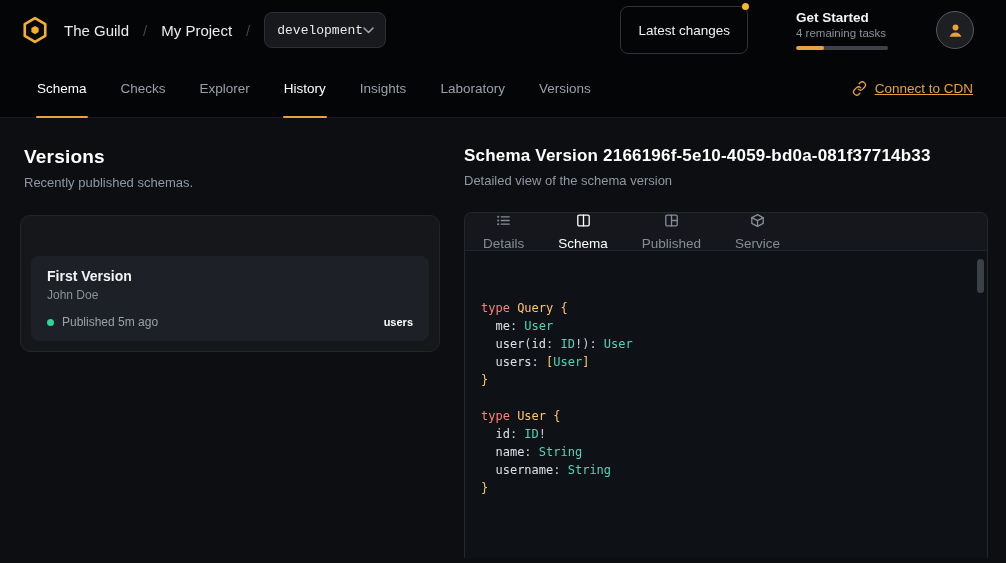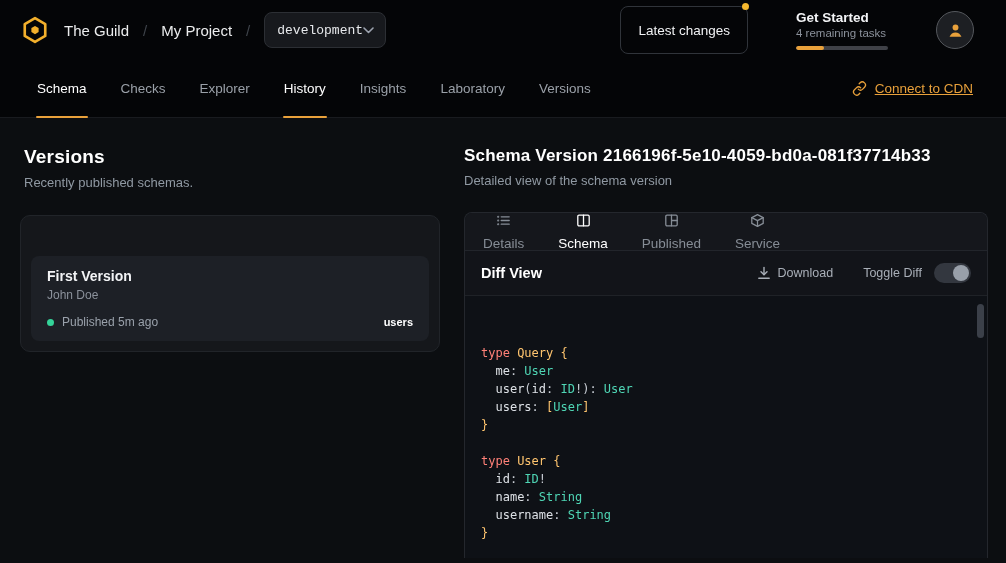--- a/index.html
+++ b/index.html
@@ -329,41 +329,20 @@
               <span>
                 <svg width="15" height="15" viewBox="0 0 15 15" fill="none" stroke="currentColor" stroke-width="1.3" stroke-linecap="round" stroke-linejoin="round">
                   <polygon points="7.5,1.6 13.2,4.6 13.2,10.4 7.5,13.4 1.8,10.4 1.8,4.6"></polygon>
                   <path d="M1.8 4.6L7.5 7.6l5.7-3M7.5 7.6v5.8"></path>
                 </svg>
               </span>
               <span>Service</span>
             </button>
           </div>
 
-        <div class="diff-row">
-          <span class="diff-title">Diff View</span>
-          <div class="diff-actions">
-            <button class="download-btn">
-              <span>
-                <svg width="14" height="14" viewBox="0 0 14 14" fill="none" stroke="#a9afb8" stroke-width="1.4" stroke-linecap="round" stroke-linejoin="round">
-                  <path d="M7 1.5v7"></path>
-                    <path d="M4 5.8L7 8.8l3-3"></path>
-                    <path d="M1.8 12.3h10.4"></path>
-                </svg>
-              </span>
-              <span>Download</span>
-            </button>
-            <div class="toggle-group">
-              <span class="toggle-label">Toggle Diff</span>
-              <button class="switch on" id="diff-switch">
-                <span class="knob"></span>
-              </button>
-            </div>
-          </div>
-        </div>
 
         <div class="code-area" id="code-area">
           <div id="code-lines"><div class="code-line"><span class="tok-kw">type</span><span class="tok-pl"> </span><span class="tok-ty">Query</span><span class="tok-pl"> </span><span class="tok-pu">{</span></div><div class="code-line"><span class="tok-pl">  </span><span class="tok-fi">me</span><span class="tok-pl">: </span><span class="tok-re">User</span></div><div class="code-line"><span class="tok-pl">  </span><span class="tok-fi">user</span><span class="tok-pl">(</span><span class="tok-fi">id</span><span class="tok-pl">: </span><span class="tok-re">ID</span><span class="tok-pl">!): </span><span class="tok-re">User</span></div><div class="code-line"><span class="tok-pl">  </span><span class="tok-fi">users</span><span class="tok-pl">: </span><span class="tok-pu">[</span><span class="tok-re">User</span><span class="tok-pu">]</span></div><div class="code-line"><span class="tok-pu">}</span></div><div class="code-line">&nbsp;</div><div class="code-line"><span class="tok-kw">type</span><span class="tok-pl"> </span><span class="tok-ty">User</span><span class="tok-pl"> </span><span class="tok-pu">{</span></div><div class="code-line"><span class="tok-pl">  </span><span class="tok-fi">id</span><span class="tok-pl">: </span><span class="tok-re">ID</span><span class="tok-pl">!</span></div><div class="code-line"><span class="tok-pl">  </span><span class="tok-fi">name</span><span class="tok-pl">: </span><span class="tok-re">String</span></div><div class="code-line"><span class="tok-pl">  </span><span class="tok-fi">username</span><span class="tok-pl">: </span><span class="tok-re">String</span></div><div class="code-line"><span class="tok-pu">}</span></div></div>
           <div class="scroll-thumb"></div>
         </div>
       </div>
     </section>
   </main>
 
 </div>

